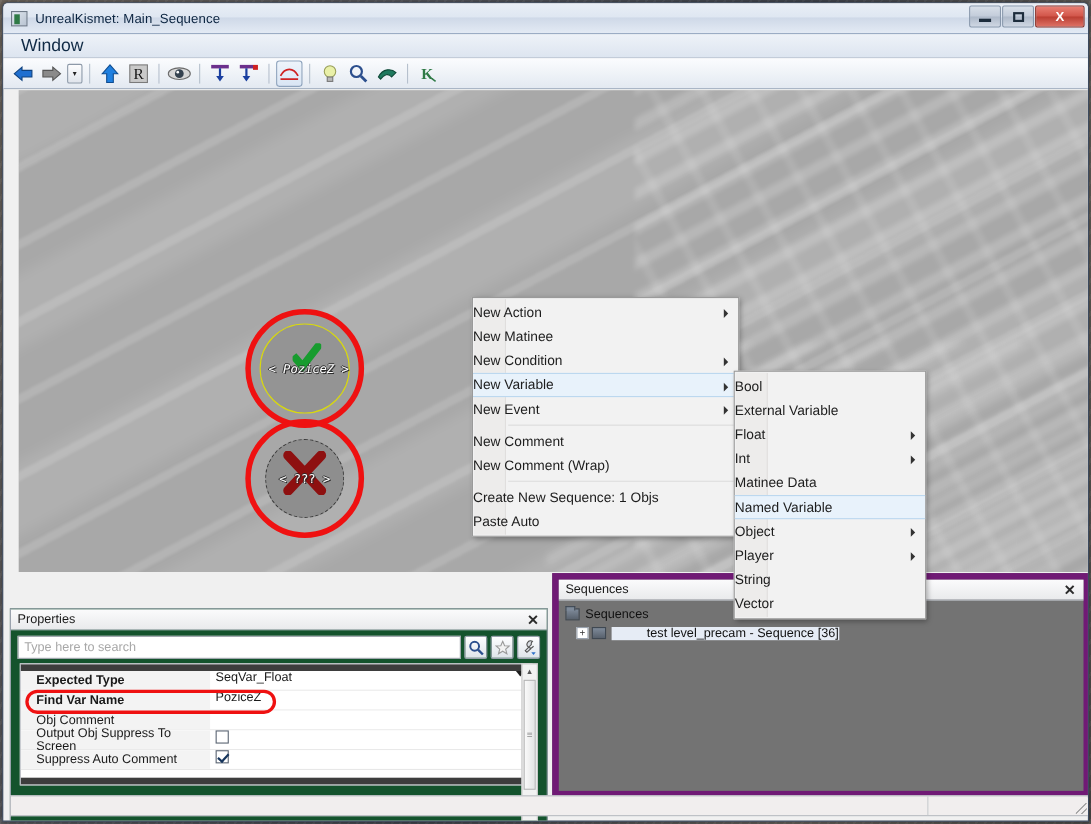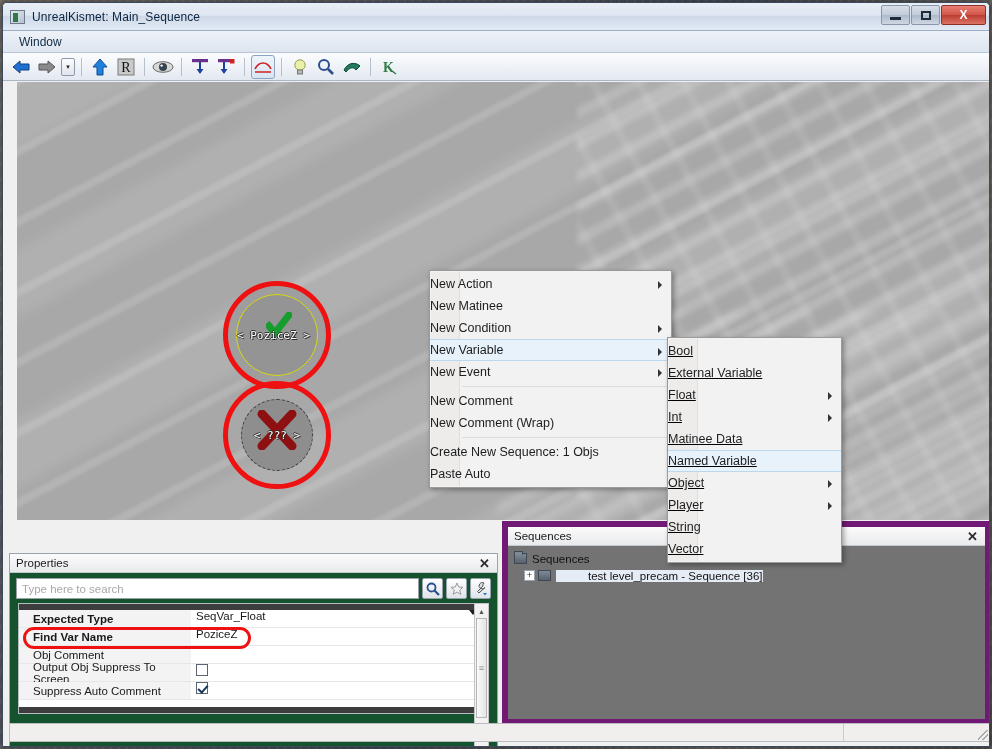--- a/index.html
+++ b/index.html
@@ -78,21 +78,21 @@
   .win-btn .min-glyph{ display:block; width:11px;height:3px;background:#1d2c3c;margin-top:6px;}
   .win-btn .max-glyph{ display:block; width:10px;height:9px;border:2px solid #1d2c3c;}
 
   
   #menubar {
     height: 22px;
     background: linear-gradient(to bottom,#eef2f8,#dde5f0);
     border-bottom: 1px solid #b9c4d4;
     display:flex; align-items:center;
   }
-  #menubar .menu-item { font-size:12px; color:#102a45; padding: 2px 8px; margin-left:8px; }
+  #menubar .menu-item { font-size:16px; color:#102a45; padding: 2px 8px; margin-left:8px; }
 
   
   #toolbar {
     height: 28px;
     background: linear-gradient(to bottom,#fbfcfe 0%,#eef2f7 55%,#e3e9f1 100%);
     border-bottom: 1px solid #aab6c6;
     display:flex; align-items:center; padding-left:6px; gap:2px;
   }
   .tb-btn {
     width:24px;height:24px; display:flex;align-items:center;justify-content:center;
@@ -150,21 +150,21 @@
   .kis-node { position:absolute; }
   .node-float {
     left:209px; top:202px; width:102px; height:102px;
   }
   .node-float .inner {
     position:absolute; left:10px; top:10px; width:82px; height:82px;
     border-radius:50%;
     background:#949494;
     border:1px solid #d8d80f;
     box-shadow: inset 0 0 0 0 rgba(0,0,0,0);
-    display:flex;align-items:center;justify-content:flex-start;
+    display:flex;align-items:center;justify-content:flex-end;font-style:italic;
   }
   .node-float .halo {
     position:absolute; left:0; top:0; width:102px;height:102px;border-radius:50%;
     background:#9e9e9e;
   }
   .node-label {
     font-family:"DejaVu Sans Mono", monospace;
     font-size:11px; color:#ffffff; white-space:nowrap;
     text-shadow:1px 1px 0 #2b2b2b, -1px 0 0 #2b2b2b, 0 -1px 0 #2b2b2b;
     position:relative; z-index:3;
@@ -216,21 +216,21 @@
   .ctx-item.highlight{
     background:#e8f2fb; border-top:1px solid #bcd8ef; border-bottom:1px solid #bcd8ef;
   }
   .ctx-sep{ height:1px; background:#dcdcdc; margin:3px 2px 3px 32px; }
 
   
   #ctx-submenu {
     position:absolute; left:664px; top:334px; width:175px;
     background:#f2f2f2; border:1px solid #9a9a9a;
     box-shadow:2px 2px 5px rgba(0,0,0,.35);
-    padding:2px 0; z-index:45;text-decoration:underline;
+    padding:2px 0; z-index:45;
   }
   #ctx-submenu .gutter{
     position:absolute;left:1px;top:1px;bottom:1px;width:29px;
     background:#edeceb;border-right:1px solid #e0dedd;
   }
 
   
   #props-panel {
     position:absolute; left:6px; top:518px; width:489px; height:204px;
     background:#14532d; border:1px solid #9aa2ad;margin-top:32px;

